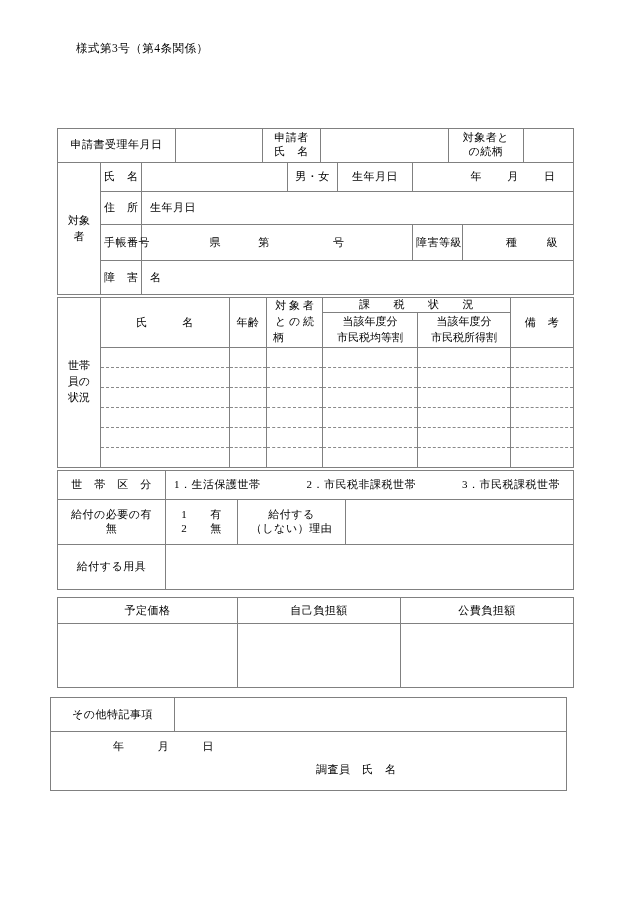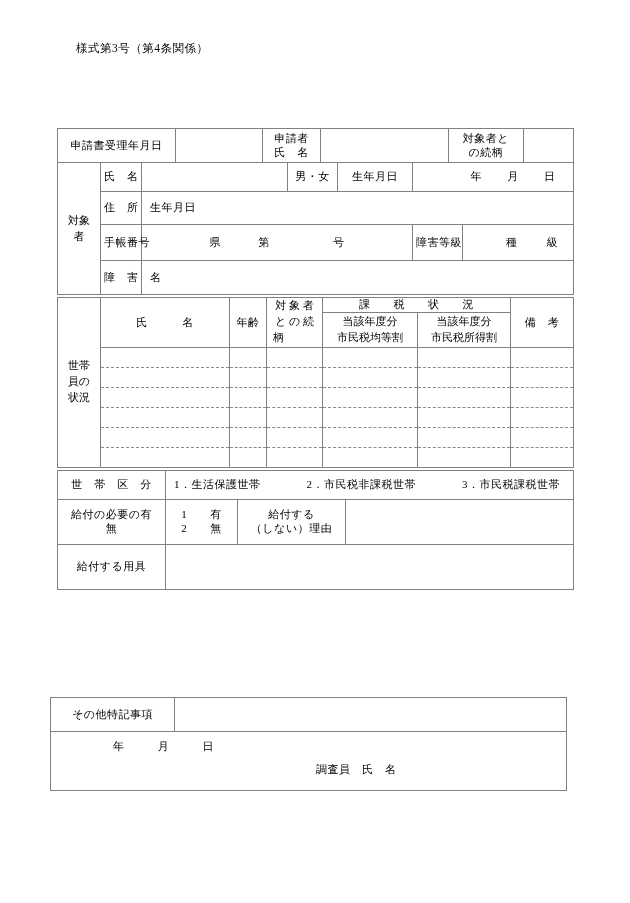--- a/index.html
+++ b/index.html
@@ -71,21 +71,21 @@
   td.dashed-b { border-bottom: 1px dashed #8a8a8a; }
   td.dashed-t { border-top: 1px dashed #8a8a8a; }
   .sp-mid { letter-spacing: 2.5px; }
 
   .ymd {
     display: inline-block;
   }
   .ymd span { display: inline-block; }
 
   
-  #t-top      { left: 57px; top: 128px;  width: 516px; }
+  #t-top      { left: 57px; top: 128px;  width: 516px; font-family: Liberation Mono, monospace; }
   #t-target   { left: 57px; top: 162px;  width: 516px; }
   #t-member   { left: 57px; top: 297px;  width: 516px; }
   #t-class    { left: 57px; top: 470px;  width: 516px; }
   #t-price    { left: 57px; top: 597px;  width: 516px; }
   #t-other    { left: 50px; top: 697px;  width: 516px; }
 
   .stack-label {
     display: block;
     text-align: center;
   }
@@ -297,20 +297,39 @@
       </td>
       <td class="blank"></td>
     </tr>
     <tr>
       <td class="lbl" style="height:44px">給付する用具</td>
       <td colspan="3" class="blank"></td>
     </tr>
   </tbody>
     </table>
 
+  <table class="tbl" id="t-price">
+    <colgroup>
+      <col style="width:180px">
+      <col style="width:163px">
+      <col style="width:173px">
+    </colgroup>
+    <tbody>
+        <tr>
+      <td class="lbl" style="height:25px">予定価格</td>
+      <td class="lbl">自己負担額</td>
+      <td class="lbl">公費負担額</td>
+    </tr>
+    <tr>
+      <td class="blank" style="height:63px"></td>
+      <td class="blank"></td>
+      <td class="blank"></td>
+    </tr>
+  </tbody>
+    </table>
 
   <table class="tbl" id="t-other">
     <colgroup>
       <col style="width:124px">
       <col style="width:392px">
     </colgroup>
     <tbody>
         <tr>
       <td class="lbl" style="height:33px">その他特記事項</td>
       <td class="blank"></td>

